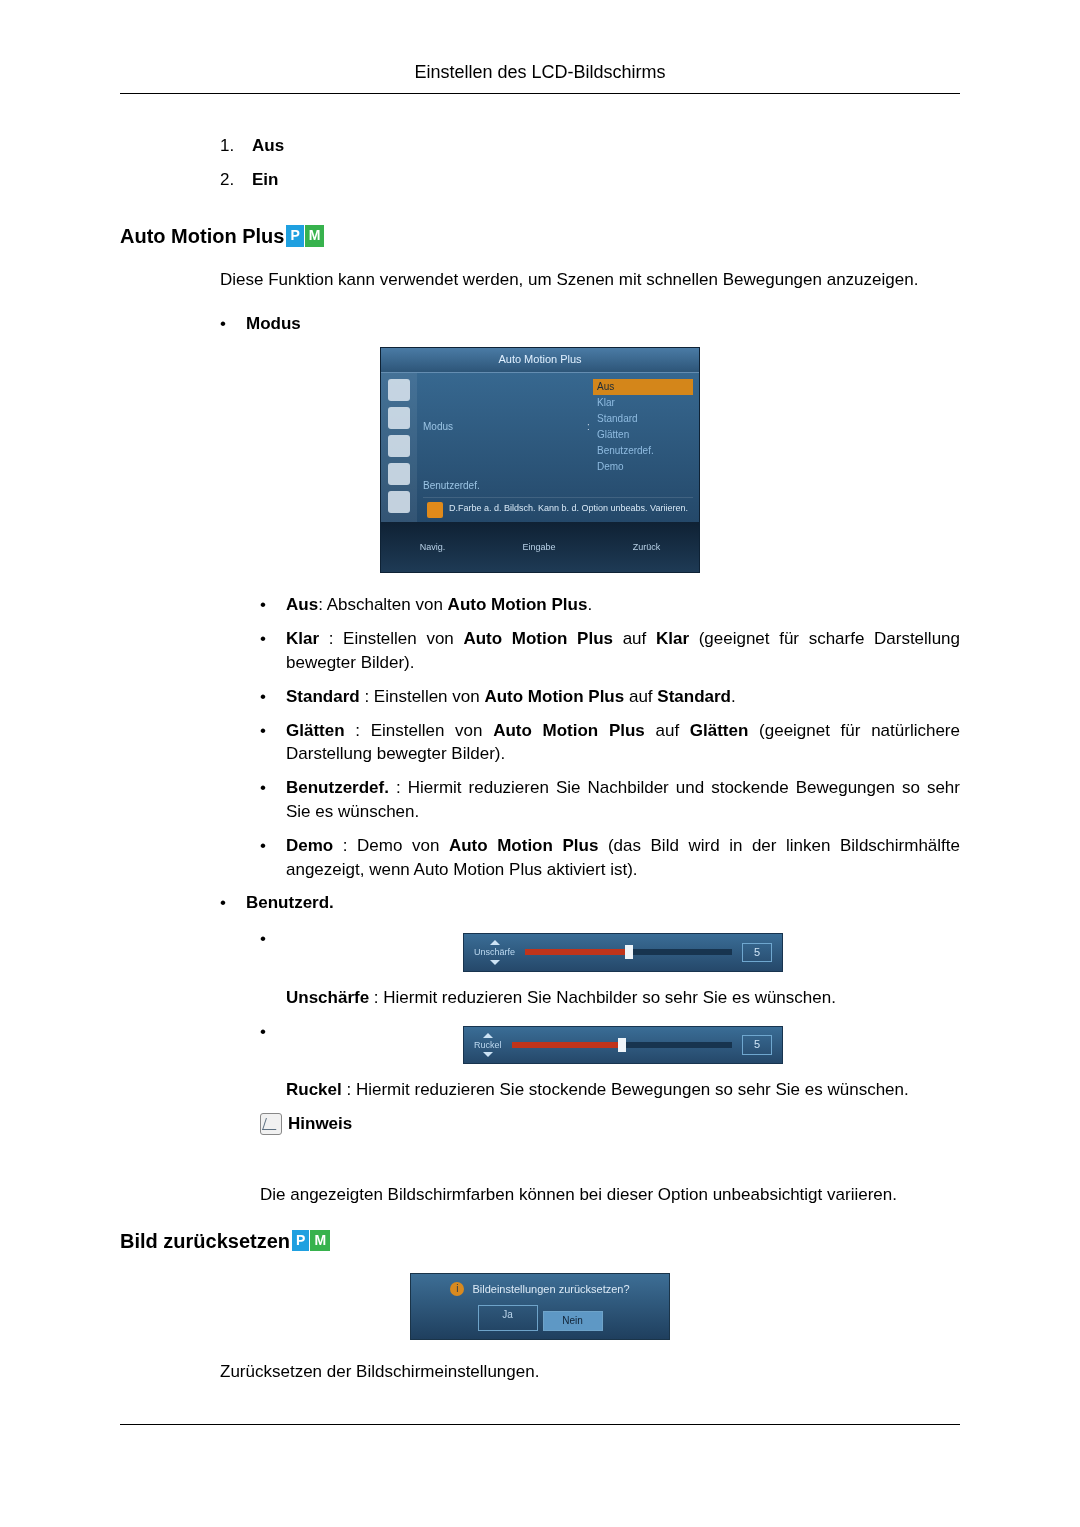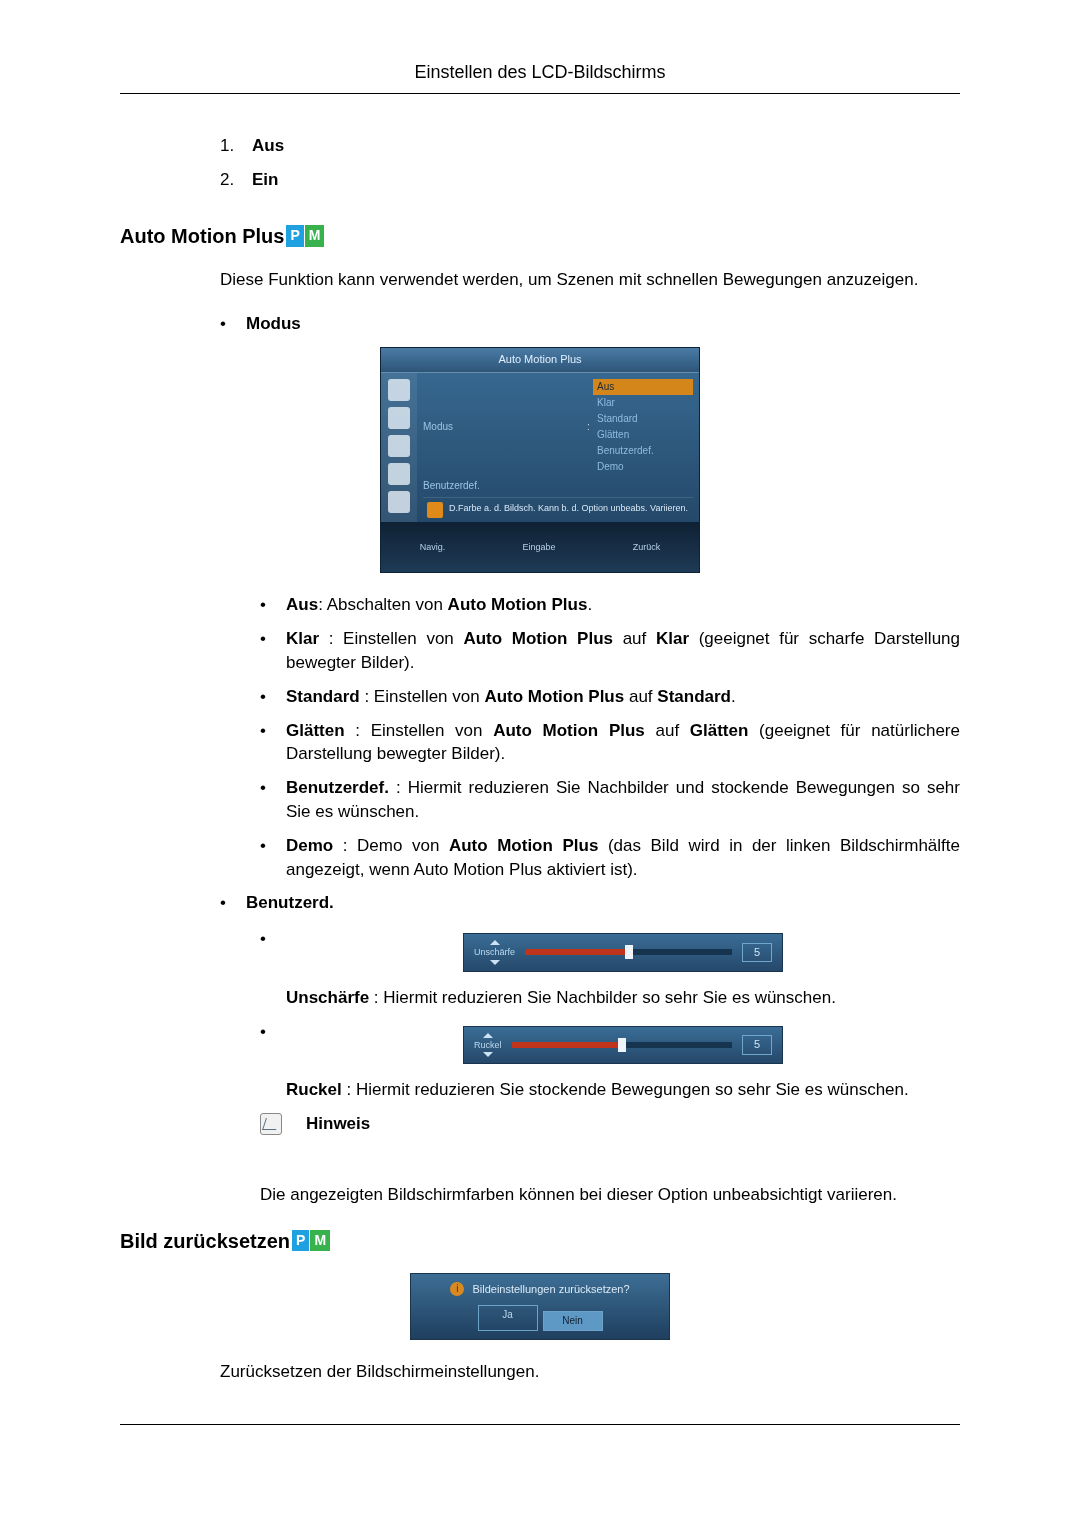--- a/index.html
+++ b/index.html
@@ -209,21 +209,21 @@
     width:30px;
     text-align:center;
     font-size:11px;
     color:#cfe5f7;
     border:1px solid #6fa7cf;
     padding:1px 0;
   }
   .hinweis-row {
     display:flex;
     align-items:center;
-    gap:24px;
+    gap:6px;
     margin-left:140px;
     margin-bottom: 10px;
   }
   .note-icon {
     width:22px;height:22px;
     border:1px solid #888;
     border-radius:3px;
     position:relative;
     background:#f1f1f1;
   }

